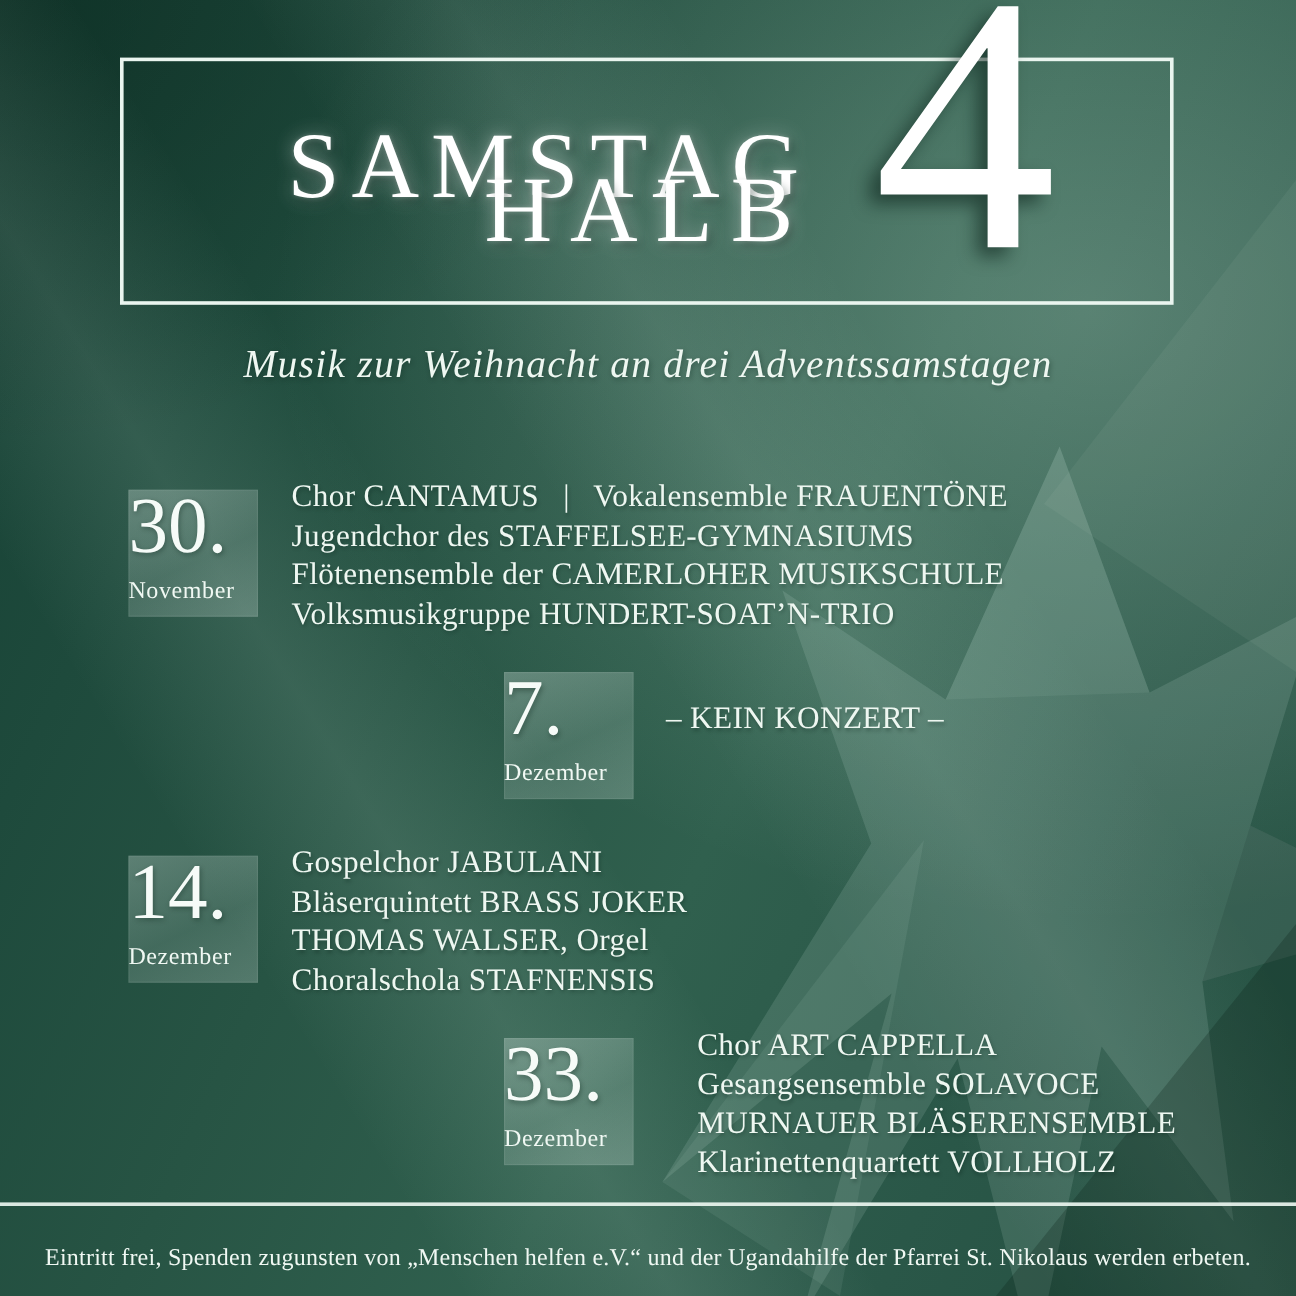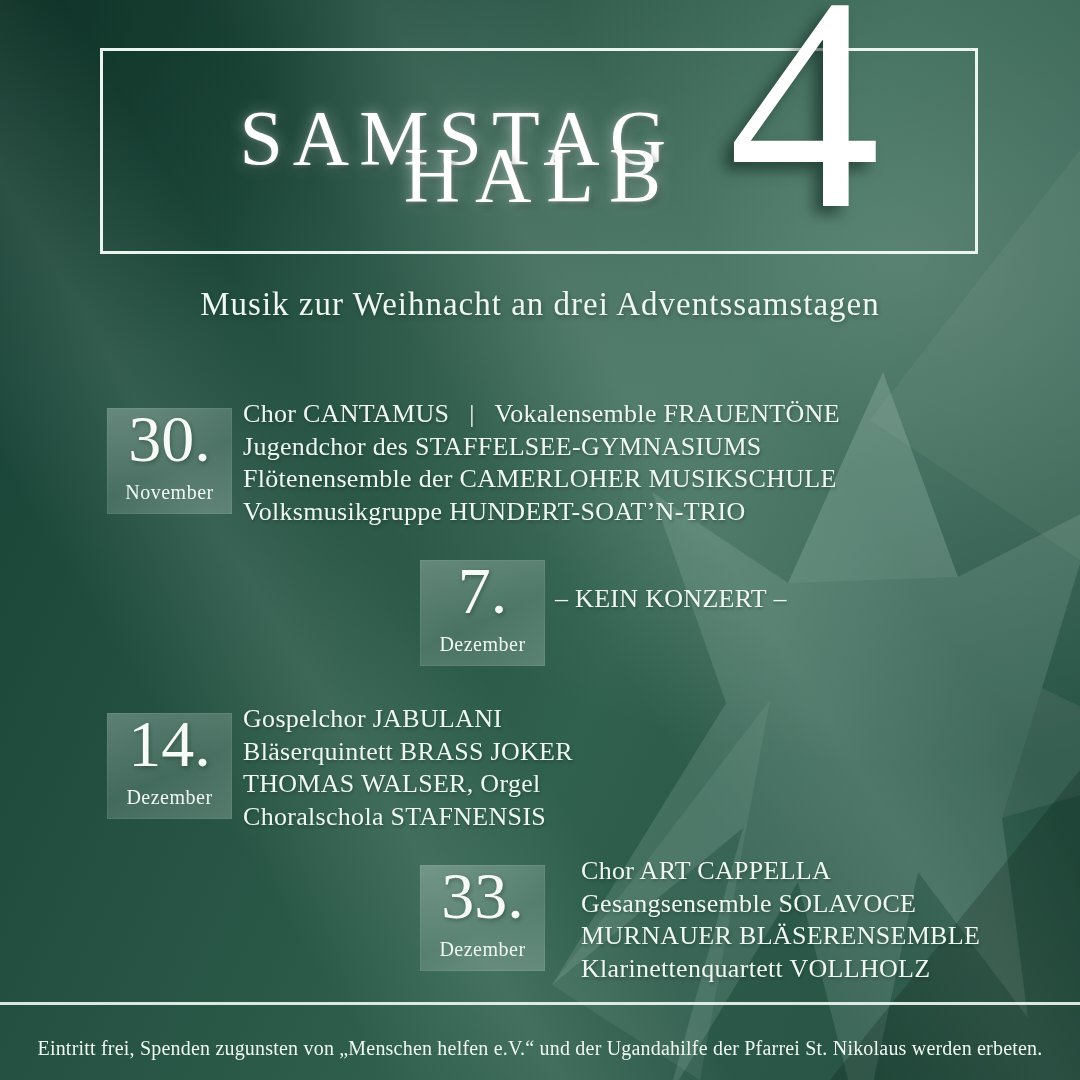--- a/index.html
+++ b/index.html
@@ -32,31 +32,30 @@
   .title-halb{top:136px;letter-spacing:15px;}
   .big-four{
     position:absolute;left:728px;top:-49px;
     font-size:305px;line-height:1;color:#ffffff;
     text-shadow:-9px 8px 14px rgba(8,30,22,0.55);
   }
 
   
   .subtitle{
     position:absolute;left:0;top:284px;width:1080px;
-    text-align:center;
+    text-align:center;font-style:italic;
     font-size:33px;line-height:41px;letter-spacing:1px;
     text-shadow:1px 2px 4px rgba(6,28,20,0.35);
   }
 
   
   .datebox{
-    position:absolute;width:125px;height:106px;
+    position:absolute;width:108px;height:106px;
     background:linear-gradient(155deg, rgba(229,243,237,0.30) 0%, rgba(229,243,237,0.16) 55%, rgba(229,243,237,0.24) 100%);
     box-shadow:inset 0 0 0 1px rgba(255,255,255,0.07);
-    text-align:center;
   }
   .date-day{
     margin-top:-4px;
     font-size:66px;line-height:1.05;color:#f6fbf8;
     text-shadow:1px 2px 4px rgba(6,28,20,0.35);
   }
   .date-month{
     position:absolute;left:0;bottom:10px;width:100%;
     font-size:20px;letter-spacing:0.5px;color:#f0f8f3;
   }

